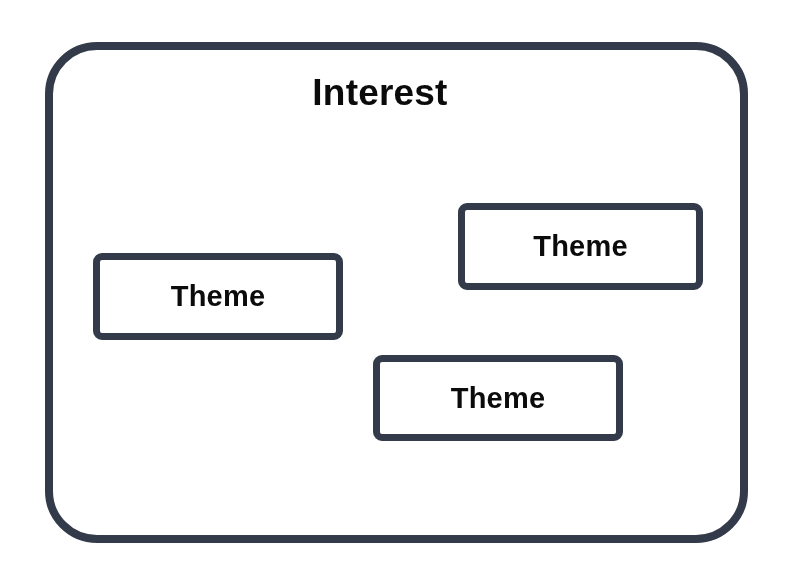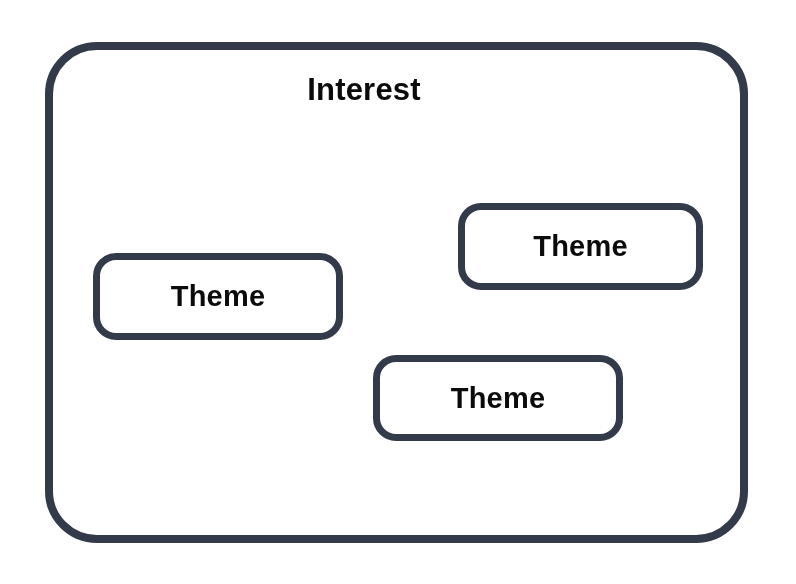--- a/index.html
+++ b/index.html
@@ -24,33 +24,33 @@
     left: 45px;
     top: 42px;
     width: 703px;
     height: 501px;
     border: 8px solid var(--border-color);
     border-radius: 52px;
     background: var(--bg-color);
   }
   .title {
     position: absolute;
-    left: 364px;
+    left: 380px;
     top: 72px;
     transform: translateX(-50%);
-    font-size: 31px;
+    font-size: 37px;
     font-weight: 700;
     color: var(--text-color);
     letter-spacing: 0.2px;
     white-space: nowrap;
   }
   .theme-box {
     position: absolute;
     border: 7px solid var(--border-color);
-    border-radius: 23px;
+    border-radius: 9px;
     background: var(--bg-color);
     display: flex;
     align-items: center;
     justify-content: center;
   }
   .theme-box .label {
     font-size: 29px;
     font-weight: 700;
     color: var(--text-color);
     letter-spacing: 0.2px;

